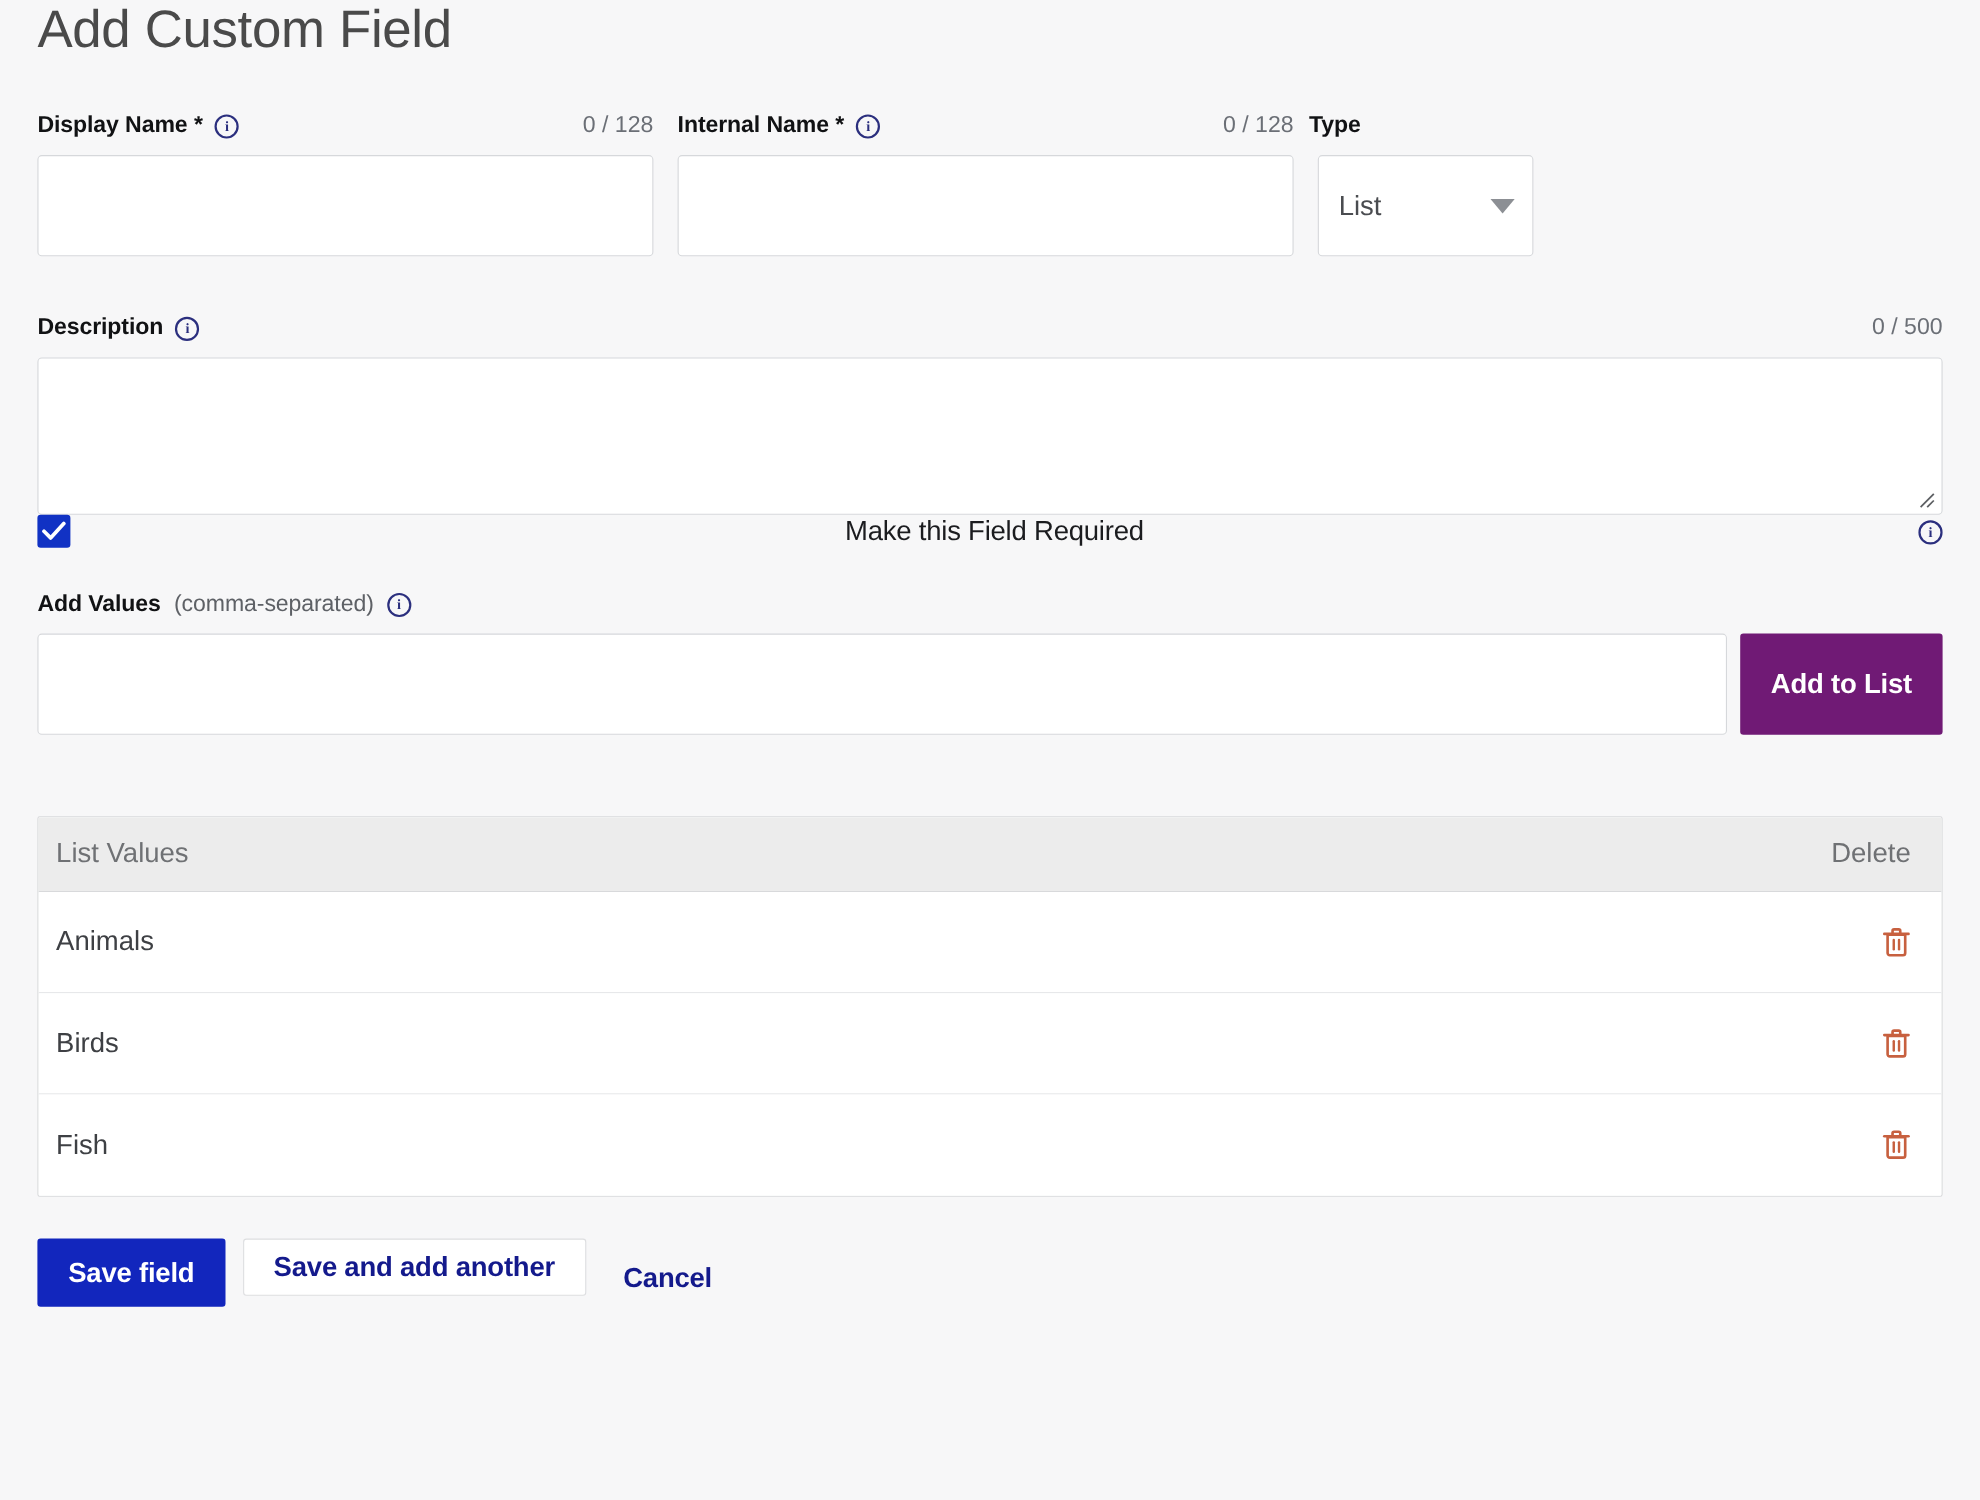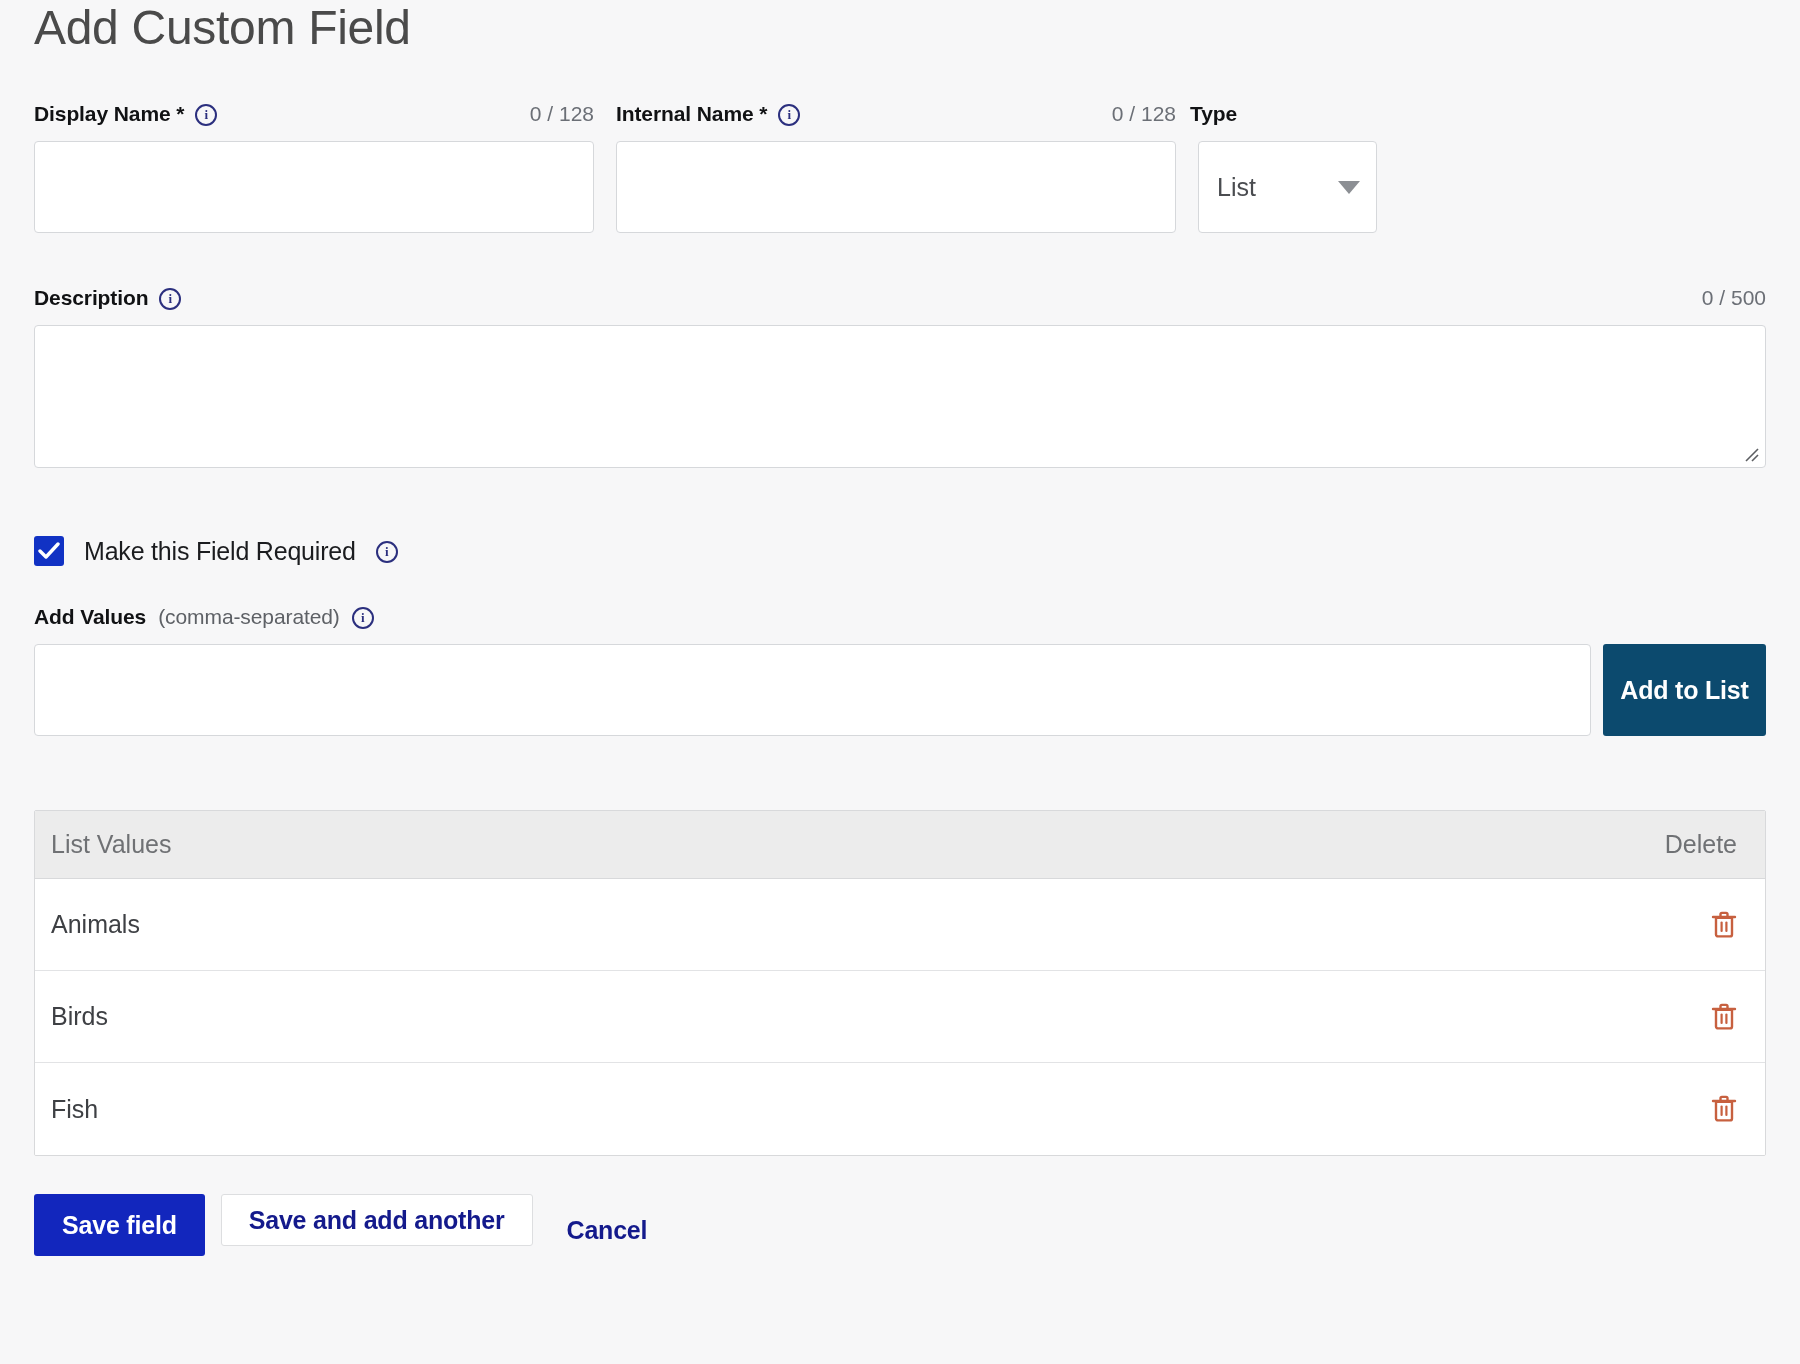--- a/index.html
+++ b/index.html
@@ -98,21 +98,21 @@
     height: 92px;
     width: 560px;
     font-size: 21px;
     color: #2f3034;
     padding: 0 16px;
     font-family: "Liberation Sans", sans-serif;
     outline: none;
   }
   .select-box {
     margin-left: 22px;
-    width: 179px;
+    width: 196px;
     height: 92px;
     background: #ffffff;
     border: 1px solid #d6d8db;
     border-radius: 4px;
     display: flex;
     align-items: center;
     justify-content: space-between;
     padding: 0 16px 0 18px;
   }
   .select-value {
@@ -150,21 +150,21 @@
     width: 18px;
     height: 18px;
     pointer-events: none;
   }
 
   
   .checkbox-row {
     display: flex;
     align-items: center;
     gap: 20px;
-    margin-top: 68px;
+    justify-content: space-between;
   }
   .checkbox {
     width: 30px;
     height: 30px;
     flex: 0 0 30px;
     background: #1132c4;
     border-radius: 3px;
     position: relative;
   }
   .checkbox svg { position: absolute; left: 4px; top: 5px; }
@@ -195,22 +195,22 @@
     border: 1px solid #d6d8db;
     border-radius: 4px;
     font-size: 21px;
     color: #2f3034;
     padding: 0 16px;
     font-family: "Liberation Sans", sans-serif;
     outline: none;
   }
   .add-to-list-btn {
     margin-left: 12px;
-    width: 163px;
-    background: #0c4a6e;
+    width: 184px;
+    background: #701a75;
     color: #ffffff;
     border: none;
     border-radius: 3px;
     font-size: 25px;
     font-weight: 700;
     font-family: "Liberation Sans", sans-serif;
     cursor: pointer;
     letter-spacing: -0.2px;
   }
 

